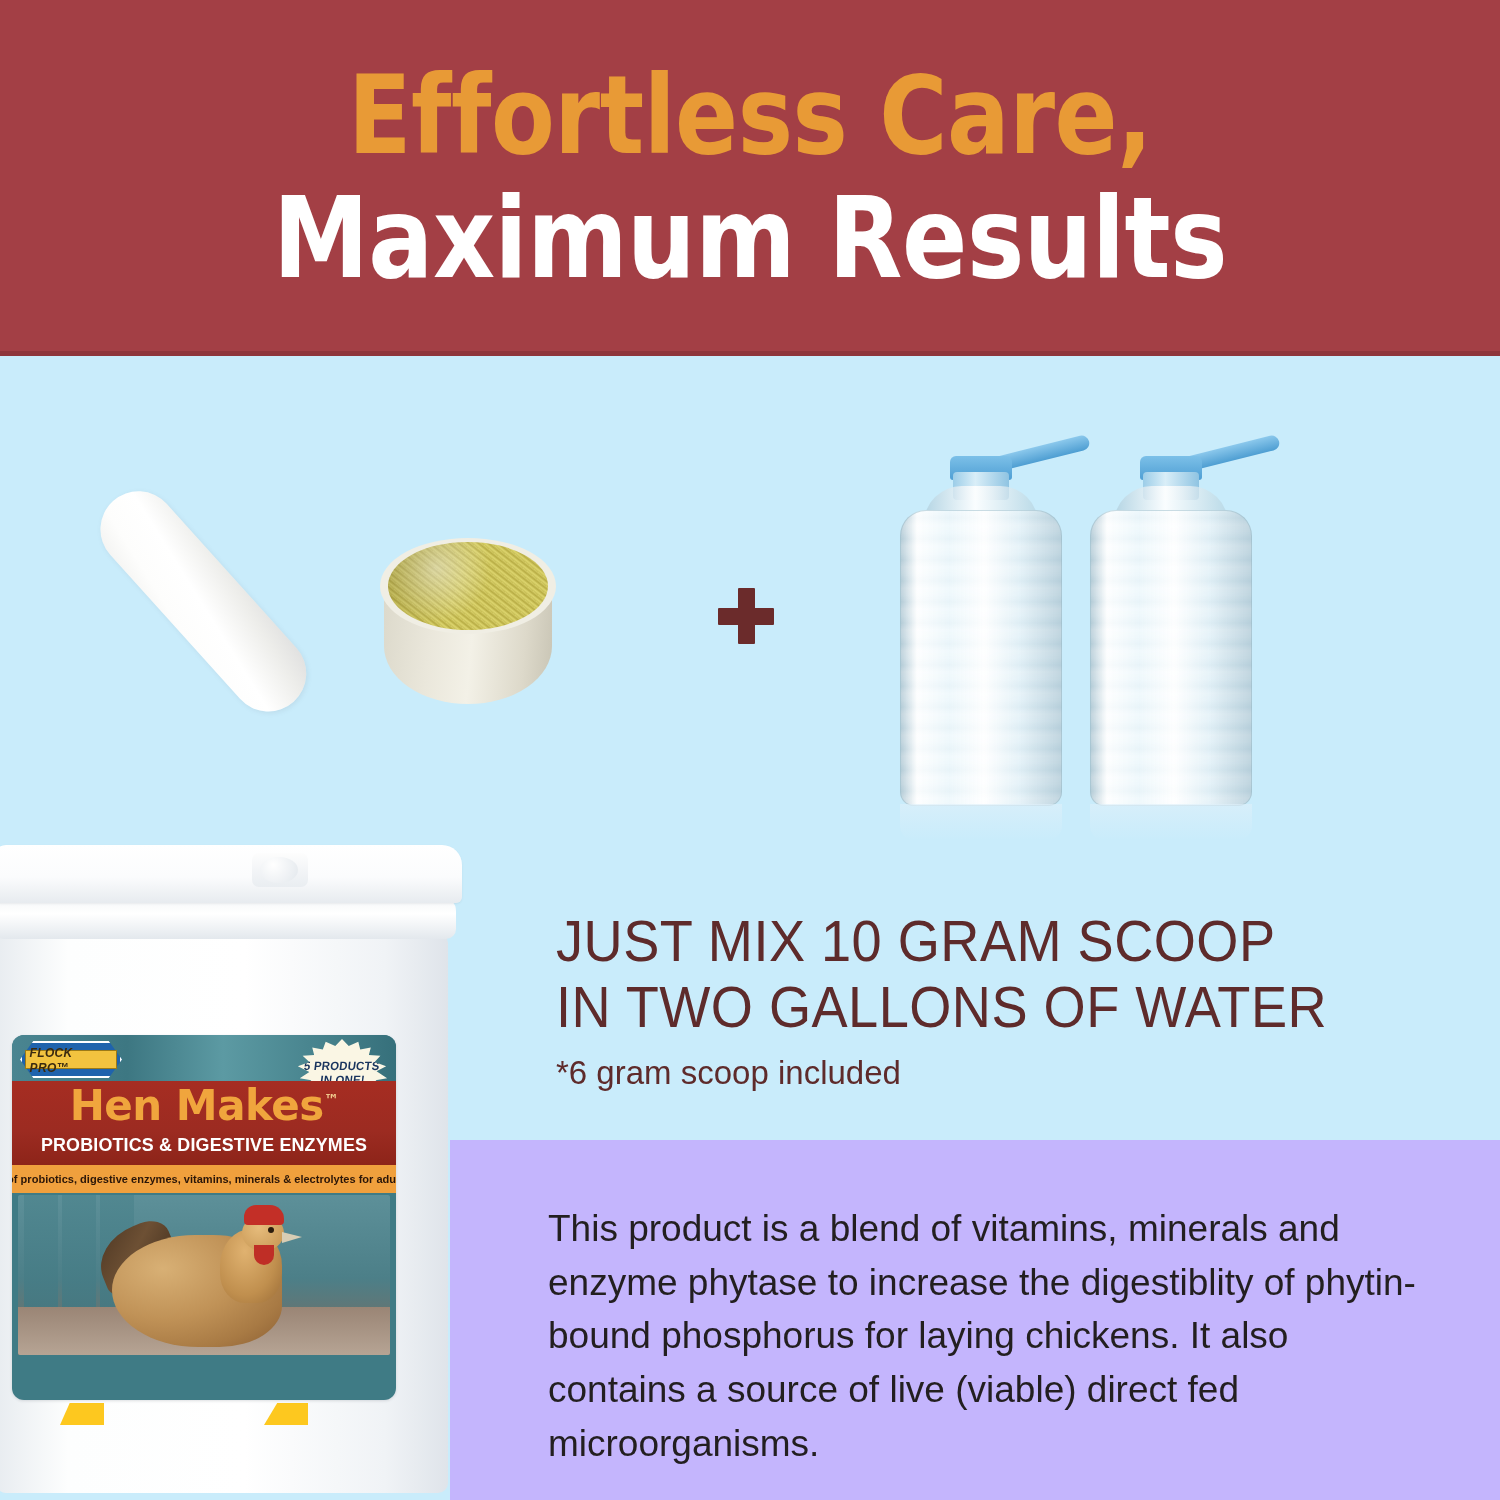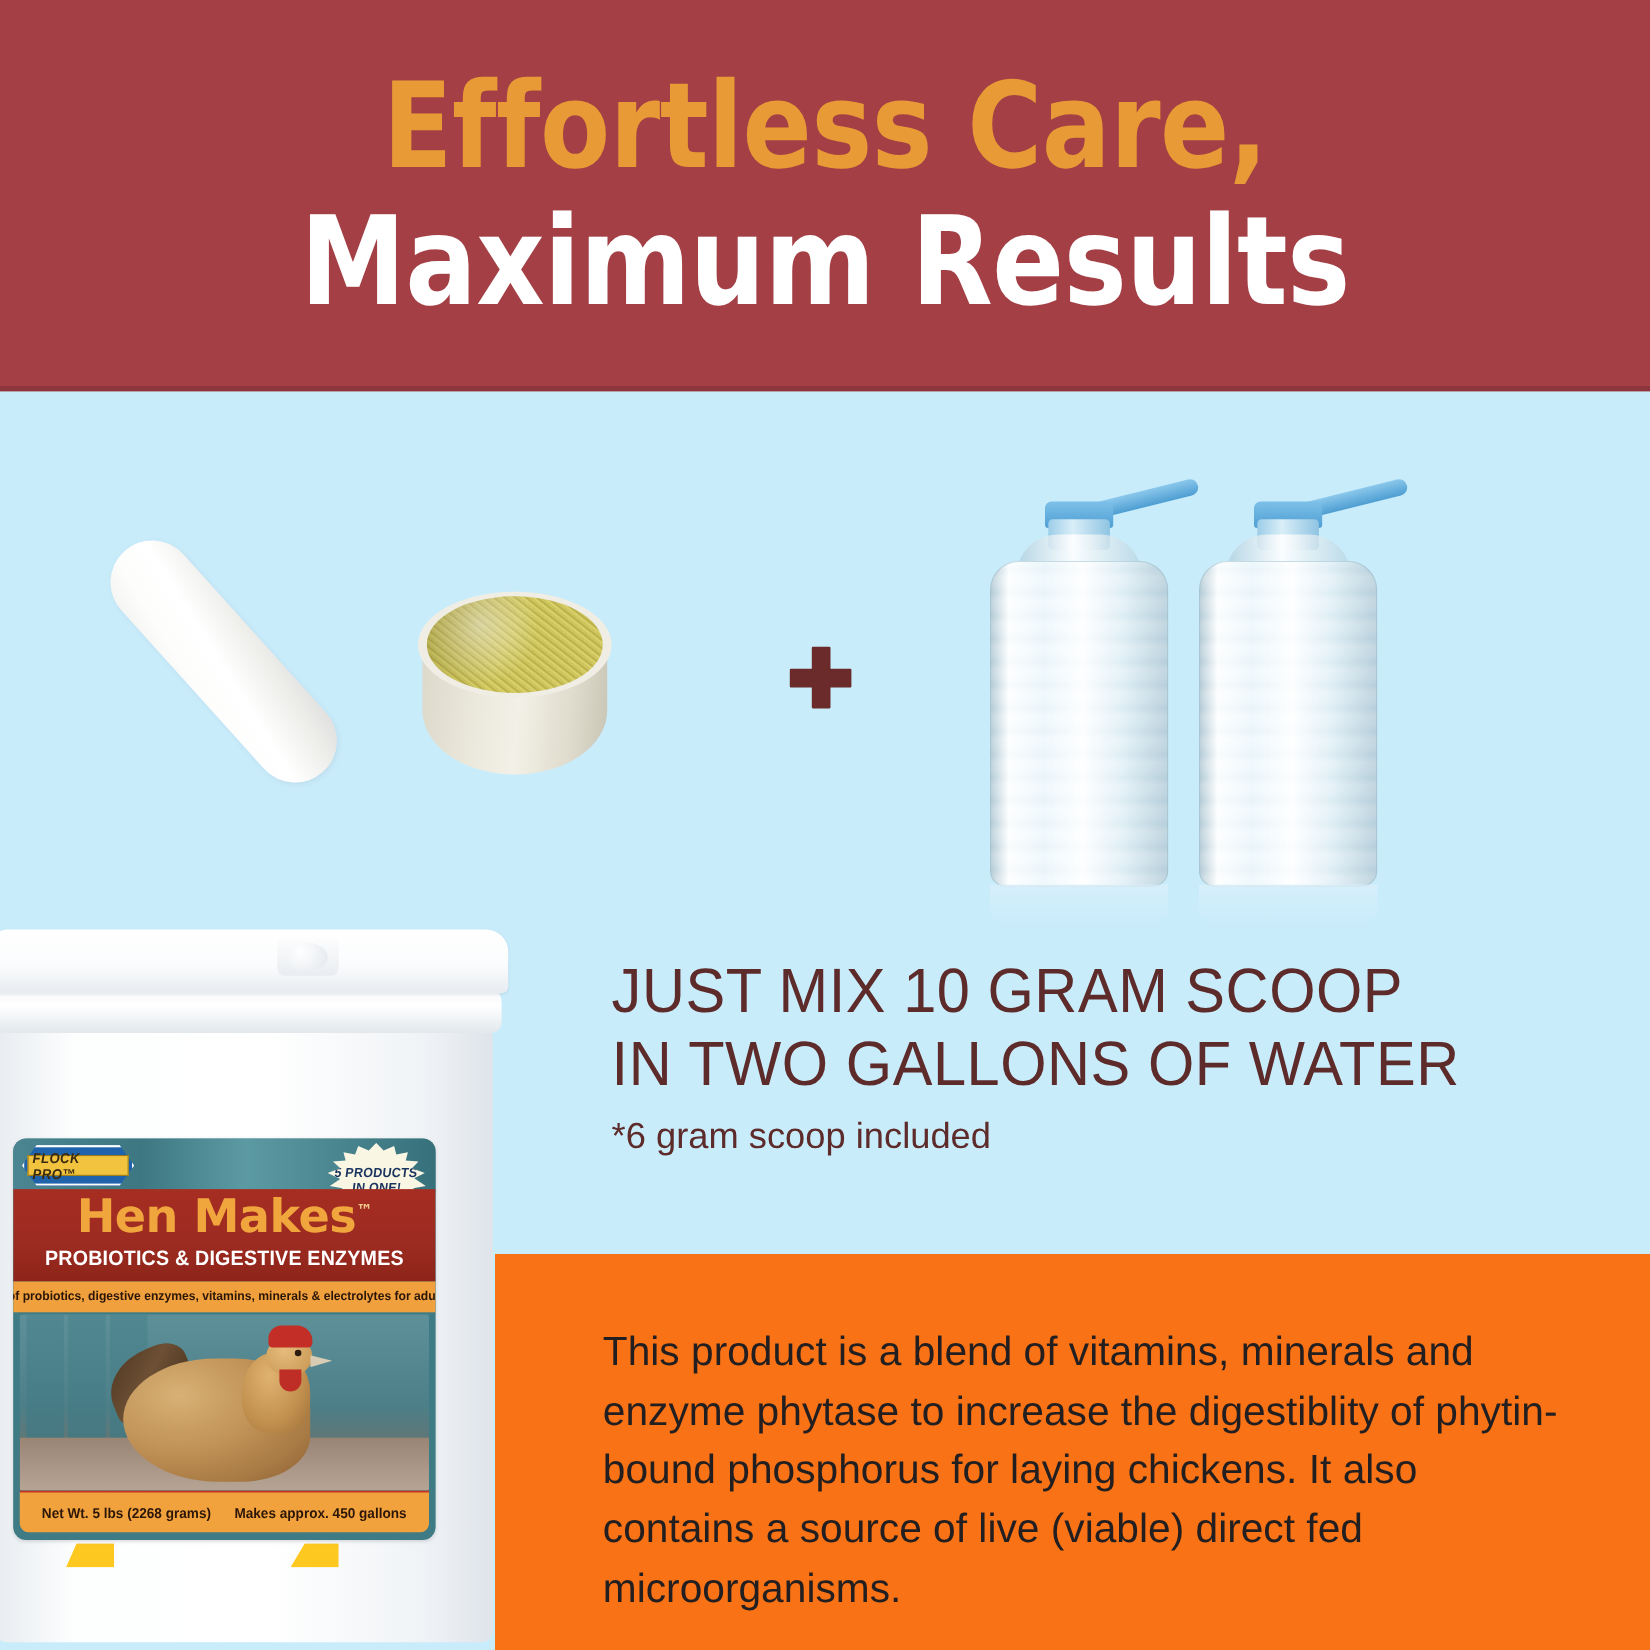--- a/index.html
+++ b/index.html
@@ -65,38 +65,38 @@
     background: #C9ECFB;
   }
 
   
   #yellow-panel {
     position: absolute;
     left: 450px;
     top: 1140px;
     width: 1050px;
     height: 360px;
-    background: #f97316;
+    background: #c4b5fd;
   }
   #info-paragraph {
     position: absolute;
     left: 98px;
     top: 62px;
     width: 880px;
     color: #231F20;
     font-size: 37px;
     line-height: 1.45;
     font-family: "Liberation Sans", sans-serif;
   }
 
   
   #mix-instruction {
     position: absolute;
     left: 556px;
-    top: 868px;
+    top: 908px;
     width: 930px;
   }
   .mix-line {
     color: #5E2B2B;
     font-size: 57px;
     line-height: 1.16;
     font-weight: 400;
     letter-spacing: 0.5px;
     white-space: nowrap;
     font-family: "Liberation Sans", sans-serif;
@@ -709,19 +709,15 @@
         <div class="hen-body"></div>
         <div class="hen-neck"></div>
         <div class="hen-head"></div>
         <div class="hen-comb"></div>
         <div class="hen-wattle"></div>
         <div class="hen-beak"></div>
         <div class="hen-eye"></div>
       </div>
     </div>
 
-    <div class="label-footer">
-      <span class="label-footer-text">Net Wt. 5 lbs (2268 grams)</span>
-      <span class="label-footer-text">Makes approx. 450 gallons</span>
-    </div>
   </div>
 
 </div>
 
 </body></html>

